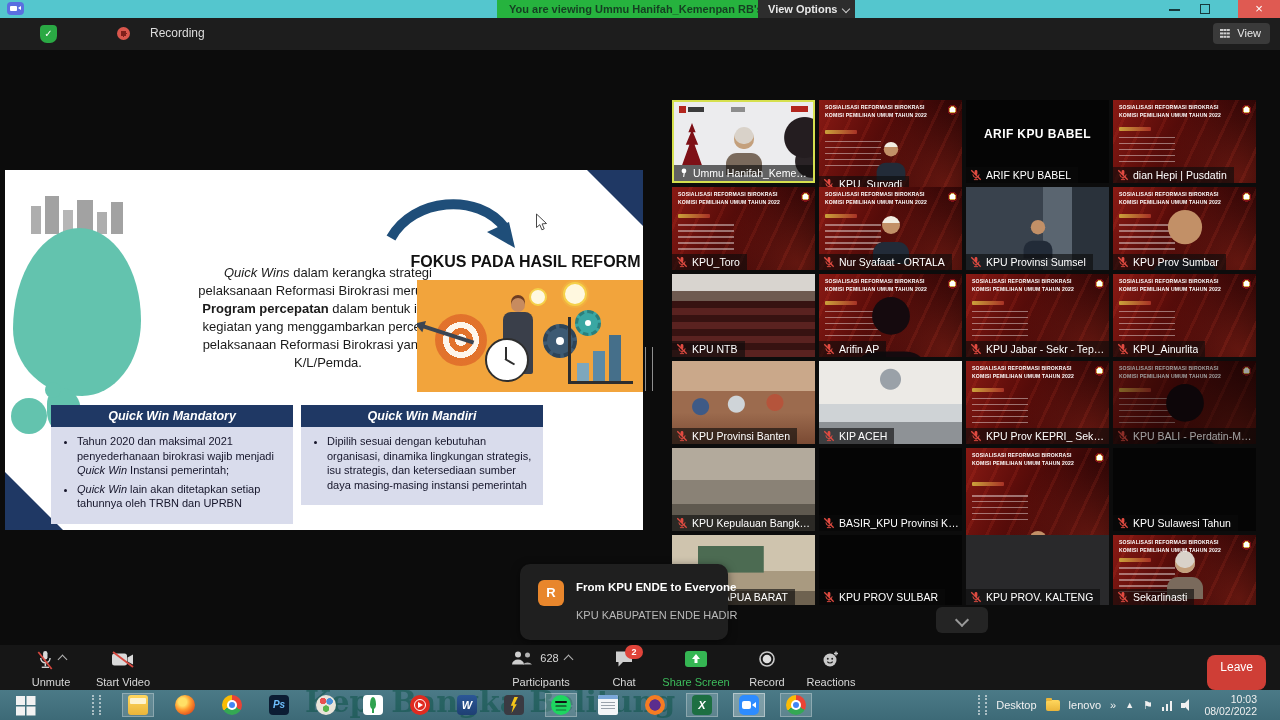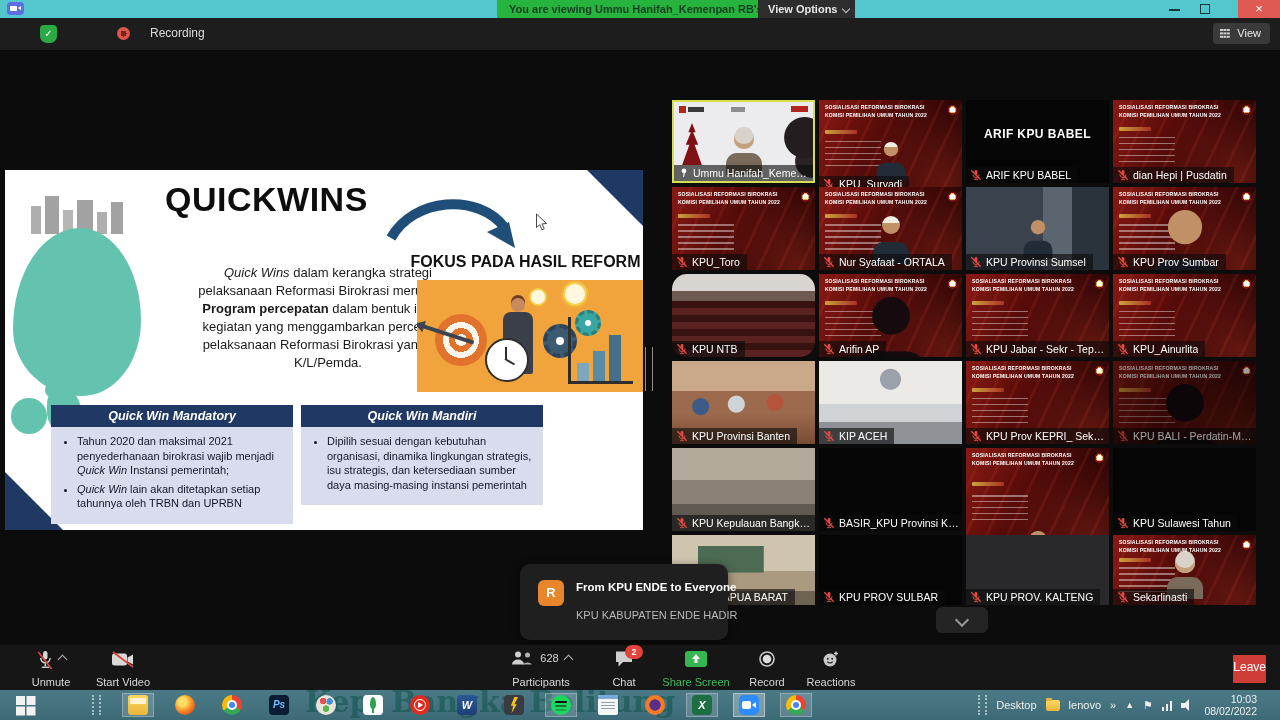--- a/index.html
+++ b/index.html
@@ -118,21 +118,21 @@
   .soslogo{position:absolute;top:4px;right:4px;width:11px;height:13px;border-radius:2px;
       background:radial-gradient(circle at 50% 45%,#fff 0 2.6px,#d4b24a 2.6px 3.6px,#7e1016 3.6px 5px,transparent 5px);}
   .soschip{position:absolute;left:6px;top:33%;width:32px;height:4px;border-radius:1px;background:linear-gradient(90deg,#caa23a,#a83226);}
   .soslines{position:absolute;left:6px;top:45%;width:56px;height:28px;
       background:repeating-linear-gradient(to bottom,rgba(255,255,255,.42) 0 1.5px,transparent 1.5px 6px);}
   .t-black{background:#050505;}
   .t-darkgrey{background:#29292b;}
   .bigname{position:absolute;top:32%;left:0;width:100%;text-align:center;color:#fff;font-weight:bold;font-size:12px;letter-spacing:.4px;z-index:2;}
   .t-room-office{background:linear-gradient(90deg,#39424d 0 54%,#5a6570 54% 74%,#2a323b 74%),#333;}
   .t-room-hall{background:linear-gradient(180deg,#d8d4cf 0 20%,#6e5a50 20% 32%,transparent 32%),
-      repeating-linear-gradient(0deg,#5a2220 0 7px,#371211 7px 14px),#3c2523;border-radius:15px;}
+      repeating-linear-gradient(0deg,#5a2220 0 7px,#371211 7px 14px),#3c2523;}
   .t-room-banten{background:radial-gradient(circle at 20% 55%,#3e5a86 0 8px,transparent 9px),
       radial-gradient(circle at 45% 52%,#cfd4d8 0 8px,transparent 9px),
       radial-gradient(circle at 72% 50%,#b5543b 0 8px,transparent 9px),
       linear-gradient(180deg,#caa88a 0 36%,#9c6b4e 36% 62%,#7a4a33 100%);}
   .t-room-aceh{background:radial-gradient(circle at 50% 22%,#9aa1a8 0 10px,transparent 11px),
       linear-gradient(180deg,#eceae6 0 52%,#cfd3d6 52% 74%,#8e9296 74%);}
   .t-room-bangka{background:linear-gradient(180deg,#b3aa9c 0 38%,#8a8276 38% 68%,#5f594f 68%);}
   .t-room-papua{background:linear-gradient(#4c6b52,#4c6b52) 34% 26%/46% 38% no-repeat,
       linear-gradient(180deg,#cfc4ae 0 52%,#a99a80 52% 80%,#6e6250 80%);}
   .person{position:absolute;left:50%;bottom:14px;transform:translateX(-50%);width:34px;height:40px;z-index:1;}
@@ -160,21 +160,21 @@
   
   .toolbar{position:absolute;left:0;top:645px;width:1280px;height:45px;background:#161616;z-index:40;}
   .tbtn{position:absolute;top:4px;height:38px;display:flex;flex-direction:column;align-items:center;justify-content:space-between;padding:1px 0;cursor:pointer;}
   .tbtn .tl{font-size:11px;color:#d8d8d8;white-space:nowrap;}
   .caret-up{display:inline-block;width:6px;height:6px;border-left:1.5px solid #b5b5b5;border-top:1.5px solid #b5b5b5;transform:rotate(45deg);margin:6px 0 0 6px;}
   .iconrow{display:flex;align-items:flex-start;}
   .cnt{font-size:11px;color:#d8d8d8;margin:2px 0 0 4px;}
   .chatwrap{position:relative;}
   .badge{position:absolute;top:-5px;right:-9px;min-width:14px;height:14px;border-radius:7px;background:#e0443a;color:#fff;font-size:9px;font-weight:bold;text-align:center;line-height:14px;padding:0 2px;}
   .sharelbl{color:#3dbd5c !important;}
-  .leavebtn{position:absolute;right:14px;top:10px;height:28px;line-height:24px;padding:0 0;background:#cf3e36;color:#fff;font-size:12px;border-radius:1px;cursor:pointer;}
+  .leavebtn{position:absolute;right:14px;top:10px;height:35px;line-height:24px;padding:0 13px;background:#cf3e36;color:#fff;font-size:12px;border-radius:8px;cursor:pointer;}
 
   
   .taskbar{position:absolute;left:0;top:690px;width:1280px;height:30px;background:linear-gradient(#4b7a87,#3d6a77);overflow:hidden;z-index:45;}
   .wm{position:absolute;left:305px;top:-6px;font-family:"DejaVu Serif",serif;font-weight:bold;font-size:30px;color:rgba(14,84,72,.55);white-space:nowrap;}
   .startbtn{position:absolute;left:14px;top:4px;width:24px;height:22px;cursor:pointer;}
   .startbtn::before{content:"";position:absolute;left:2px;top:2px;width:8.5px;height:8.5px;background:#f2f2f2;box-shadow:10.5px 0 #f2f2f2,0 10.5px #f2f2f2,10.5px 10.5px #f2f2f2;}
   .grip{position:absolute;top:5px;width:5px;height:20px;border-left:2px dotted rgba(255,255,255,.55);border-right:2px dotted rgba(255,255,255,.55);}
   .appicon{position:absolute;top:3px;width:32px;height:24px;display:flex;align-items:center;justify-content:center;cursor:pointer;}
   .appicon.open{background:rgba(255,255,255,.16);border:1px solid rgba(255,255,255,.28);box-sizing:border-box;}
   .appicon.active{background:rgba(255,255,255,.30);border:1px solid rgba(255,255,255,.4);box-sizing:border-box;}
@@ -243,21 +243,20 @@
 
 <div class="main"></div>
 
 <div class="slide">
   <i class="sl-tri-tr"></i>
   <i class="sl-tri-bl"></i>
   <i class="sl-city"></i>
   <i class="sl-head"></i>
   <i class="sl-dot1"></i>
   <i class="sl-dot2"></i>
-  <div class="sl-title">QUICKWINS</div>
   <div class="sl-para"><i>Quick Wins</i><span> dalam kerangka strategi pelaksanaan Reformasi Birokrasi merupakan </span><b>Program percepatan</b><span> dalam bentuk inisiatif kegiatan yang menggambarkan percepatan pelaksanaan Reformasi Birokrasi yang oleh K/L/Pemda.</span></div>
   <svg class="sl-arrow" width="140" height="70" viewBox="0 0 140 70">
     <path d="M8 48 C 30 8, 95 2, 122 38" fill="none" stroke="#1f4e79" stroke-width="10"></path>
     <path d="M132 58 L104 42 L126 32 Z" fill="#1f4e79"></path>
   </svg>
   <div class="sl-fokus">FOKUS PADA HASIL REFORM</div>
   <div class="sl-art">
     <i class="art-target"></i>
     <i class="art-arrowline"></i>
     <i class="art-man"></i>

